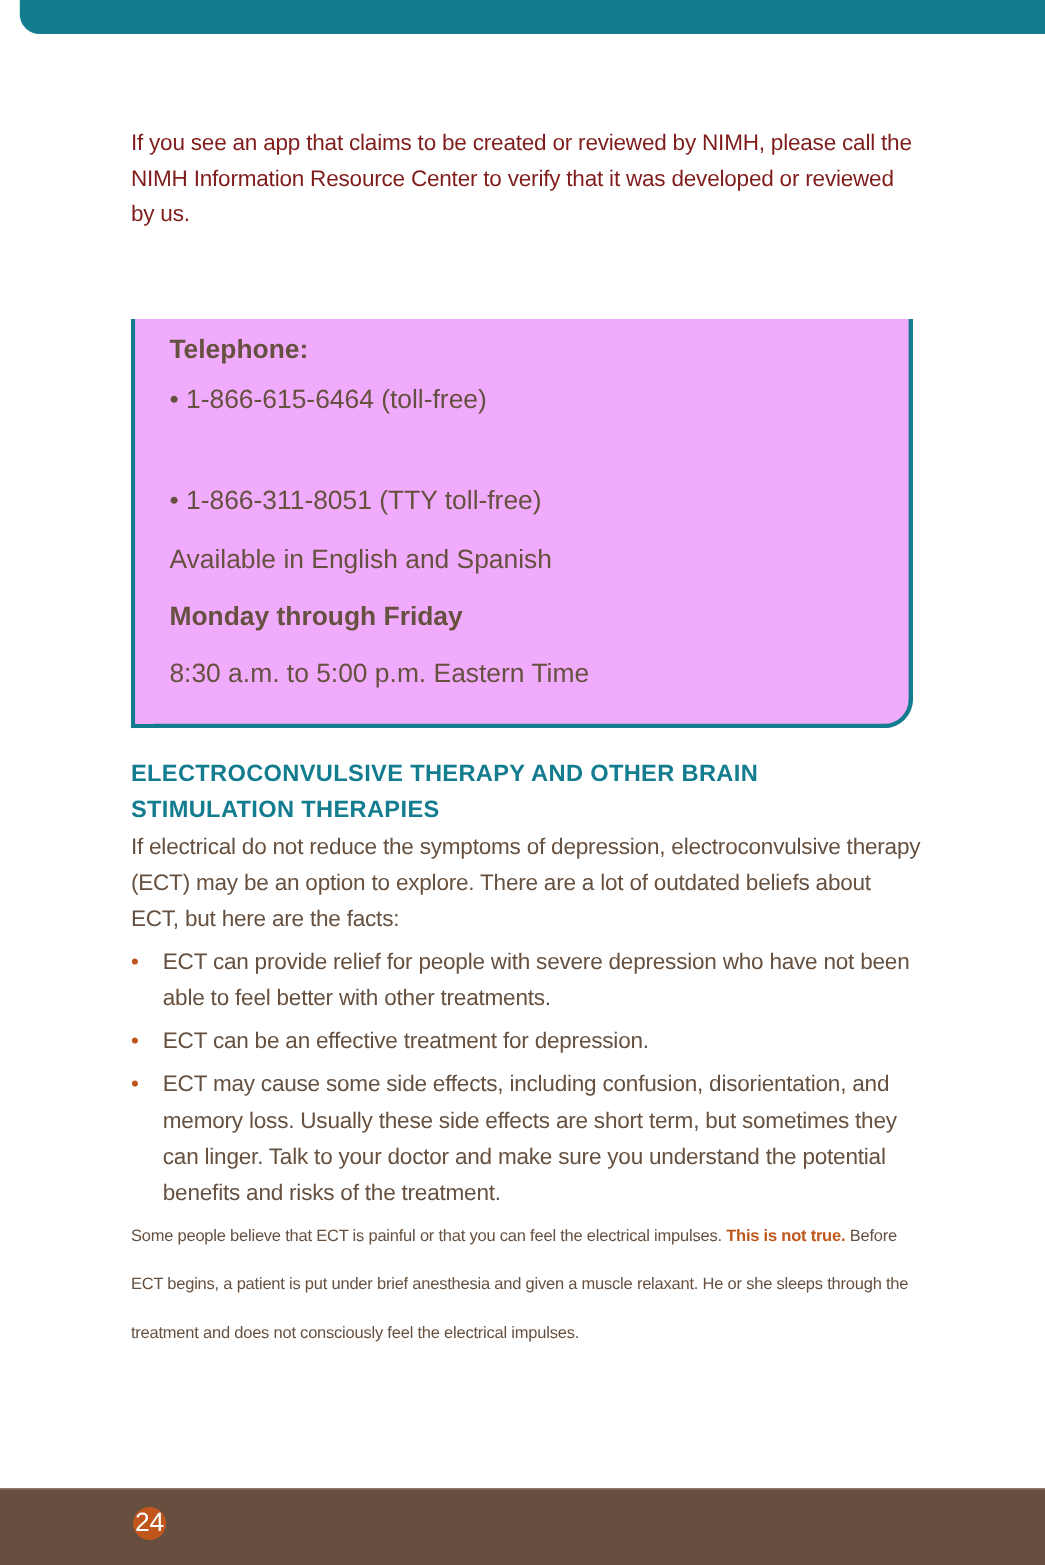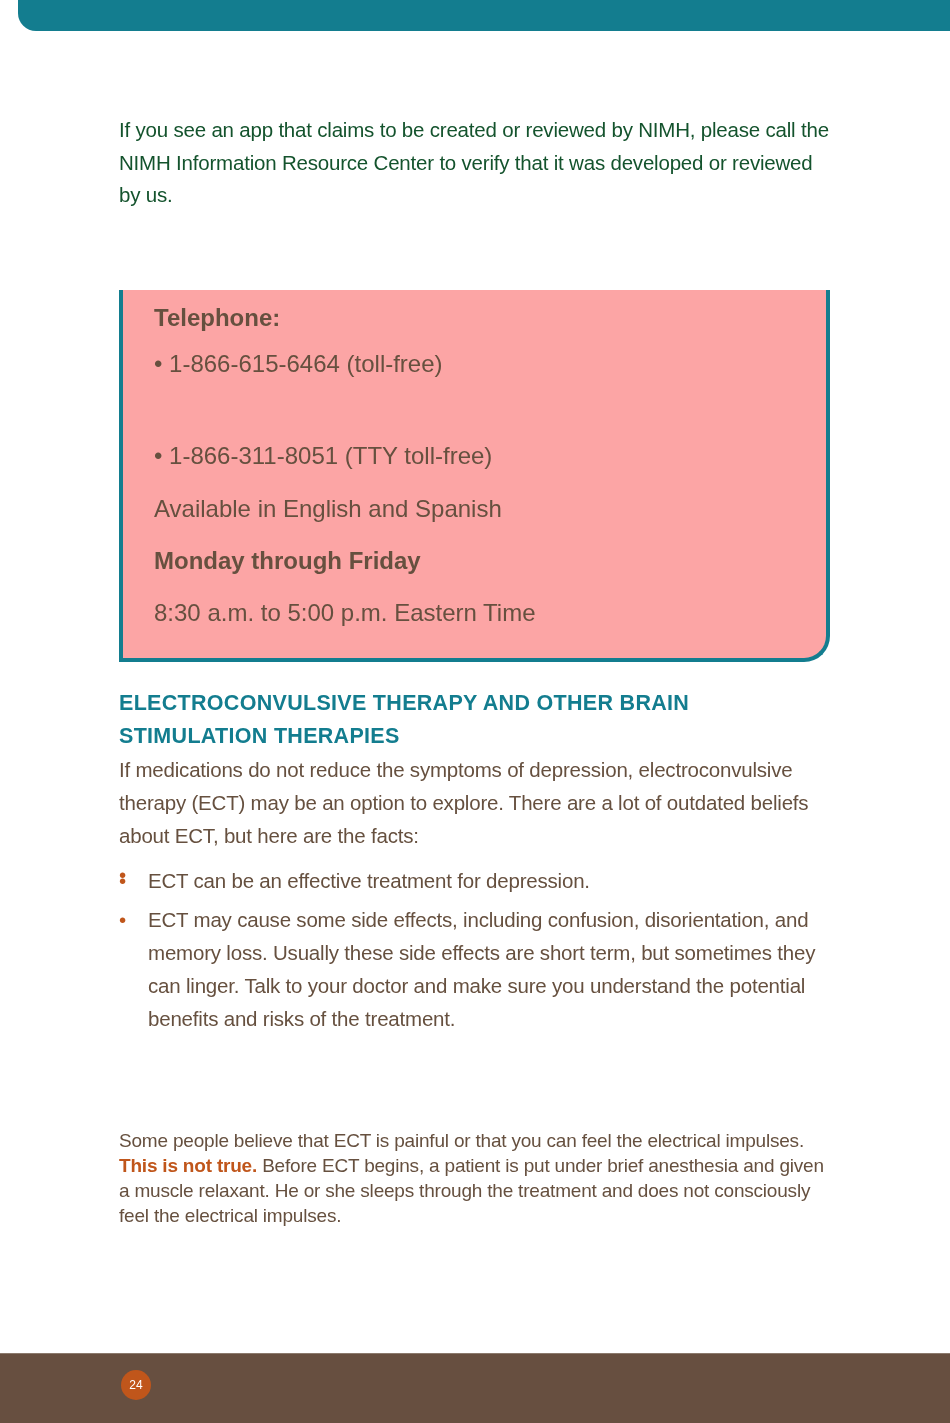--- a/index.html
+++ b/index.html
@@ -9,35 +9,35 @@
       font-family: "Liberation Sans", "DejaVu Sans", sans-serif;
       color: #66503f;
     }
     .top-band {
       position: absolute; left: 18px; top: 0; width: 932px; height: 31px;
       background: #137d8f;
       border-bottom-left-radius: 18px;
     }
     .intro {
       position: absolute; left: 119px; top: 114px; width: 720px;
-      font-size: 20.5px; line-height: 32.5px; color: #14532d;
+      font-size: 20.5px; line-height: 32.5px; color: #7f1d1d;
       letter-spacing: -0.2px;
     }
     .box {
       position: absolute; left: 119px; top: 238px; width: 711px; height: 424px;
     }
     .box-header {
       position: absolute; left: 0; top: 0; width: 711px; height: 52px;
       background: #137d8f; border-top-left-radius: 18px;
       color: #ffffff; font-size: 27px; line-height: 52px;
       padding-left: 26px; box-sizing: border-box; letter-spacing: 0.2px;
     }
     .box-body {
       position: absolute; left: 0; top: 52px; width: 711px; height: 372px;
-      background: #fca5a5; box-sizing: border-box;
+      background: #f0abfc; box-sizing: border-box;
       border-left: 4px solid #137d8f; border-right: 4px solid #137d8f;
       border-bottom: 4px solid #137d8f;
       border-bottom-right-radius: 26px;
       padding-left: 31px; padding-top: 26px;
     }
     .box-line { font-size: 24px; color: #66503f; }
     .box-bold { font-weight: bold; }
     .l-tel { position: absolute; top: 14px; left: 31px; }
     .l-p1 { position: absolute; top: 60px; left: 31px; }
     .l-p2 { position: absolute; top: 106px; left: 31px; }
@@ -51,32 +51,32 @@
       letter-spacing: 0.3px;
     }
     .section-intro {
       position: absolute; left: 119px; top: 753px; width: 720px;
       font-size: 20.5px; line-height: 33px; color: #66503f; letter-spacing: -0.2px;
     }
     .bullets { position: absolute; left: 119px; top: 858px; width: 720px; margin: 0; padding: 0; list-style: none; }
     .bullets li { position: relative; padding-left: 29px; font-size: 20.5px; line-height: 33px; margin-bottom: 6px; letter-spacing: -0.2px; }
     .bullet-dot { position: absolute; left: 0; top: 0; color: #c0561b; }
     .closing {
-      position: absolute; left: 119px; top: 1128px; width: 720px;
-      font-size: 19px; line-height: 25px; color: #66503f; letter-spacing: -0.2px;
+      position: absolute; left: 119px; top: 1102px; width: 720px;
+      font-size: 15px; line-height: 44px; color: #66503f; letter-spacing: -0.2px;
     }
     .closing .emph { color: #c0561b; font-weight: bold; }
     .footer {
       position: absolute; left: 0; top: 1353px; width: 950px; height: 70px;
       background: #674f40; border-top: 1px solid #8c7a6d;
     }
     .page-num {
       position: absolute; left: 121px; top: 16px; width: 30px; height: 30px;
       border-radius: 50%; background: #c0561b; color: #ffffff;
-      font-size: 12px; line-height: 30px; text-align: center;
+      font-size: 24px; line-height: 30px; text-align: center;
     }
     .footer-org {
       position: absolute; right: 121px; top: 18px;
       color: #ffffff; font-size: 19px; line-height: 26px;
     }
   </style>
 </head>
 <body>
 
 <div class="top-band"></div>
@@ -89,25 +89,26 @@
     <div class="box-line l-p1">• 1-866-615-6464 (toll-free)</div>
     <div class="box-line l-p3">• 1-866-311-8051 (TTY toll-free)</div>
     <div class="box-line l-lang">Available in English and Spanish</div>
     <div class="box-line box-bold l-days">Monday through Friday</div>
     <div class="box-line l-hours">8:30 a.m. to 5:00 p.m. Eastern Time</div>
   </div>
 </div>
 
 <h2 class="section-title" style="margin:0">ELECTROCONVULSIVE THERAPY AND OTHER BRAIN STIMULATION THERAPIES</h2>
 
-<p class="section-intro" style="margin:0">If medications do not reduce the symptoms of depression, electroconvulsive therapy (ECT) may be an option to explore. There are a lot of outdated beliefs about ECT, but here are the facts:</p>
+<p class="section-intro" style="margin:0">If electrical do not reduce the symptoms of depression, electroconvulsive therapy (ECT) may be an option to explore. There are a lot of outdated beliefs about ECT, but here are the facts:</p>
 
 <ul class="bullets">
   <li>
     <span class="bullet-dot">•</span>
+    <span>ECT can provide relief for people with severe depression who have not been able to feel better with other treatments.</span>
   </li>
   <li>
     <span class="bullet-dot">•</span>
     <span>ECT can be an effective treatment for depression.</span>
   </li>
   <li>
     <span class="bullet-dot">•</span>
     <span>ECT may cause some side effects, including confusion, disorientation, and memory loss. Usually these side effects are short term, but sometimes they can linger. Talk to your doctor and make sure you understand the potential benefits and risks of the treatment.</span>
   </li>
 </ul>

